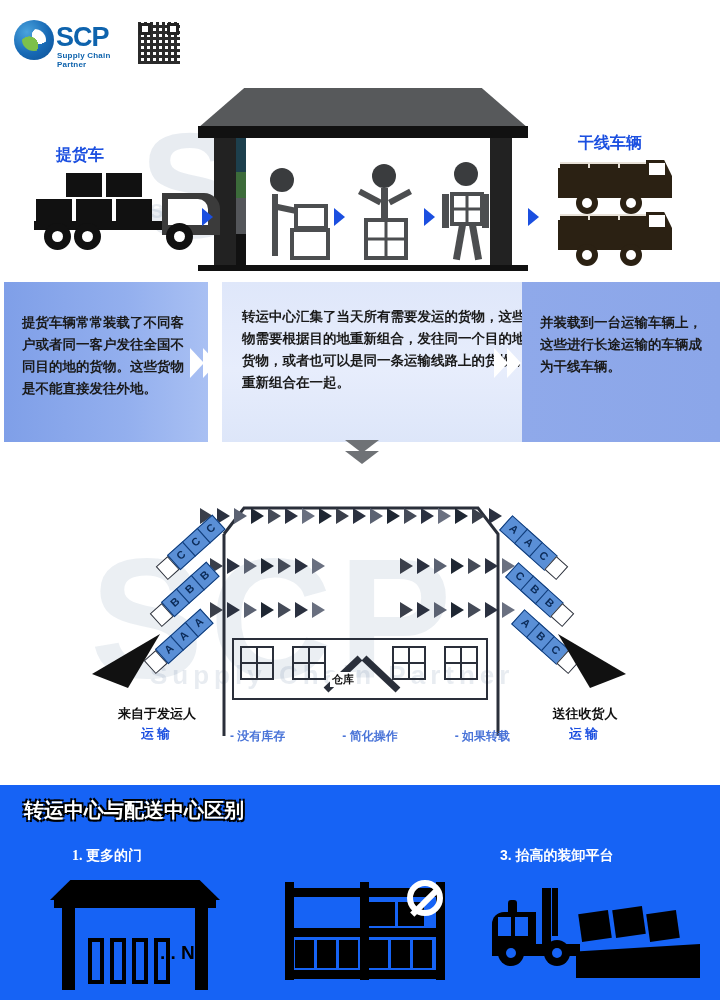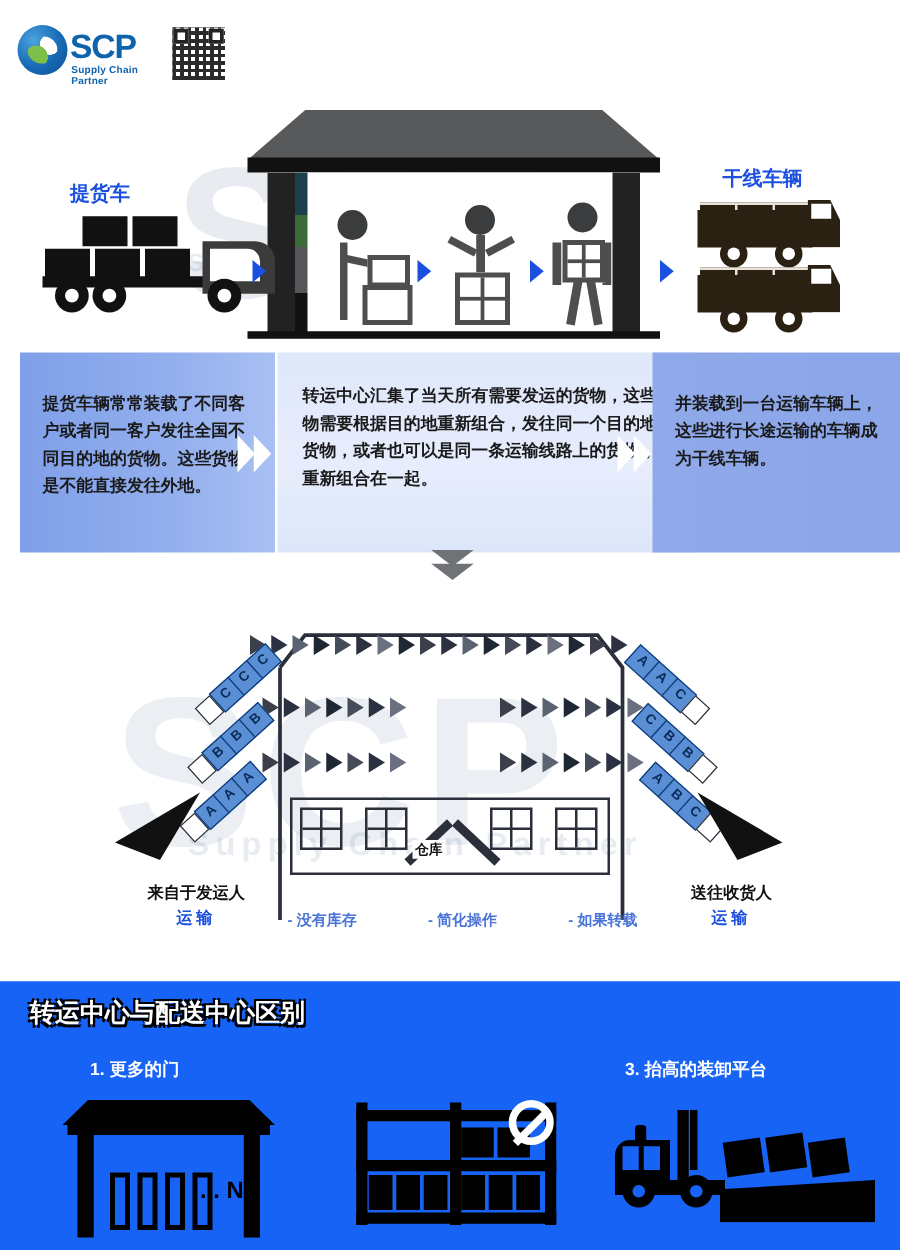--- a/index.html
+++ b/index.html
@@ -138,21 +138,21 @@
   .truckR .cabR{position:absolute;left:88px;top:0;width:26px;height:38px;background:#2b2113;
     clip-path:polygon(0 0,70% 0,100% 42%,100% 100%,0 100%);}
   .truckR .cabwin2{position:absolute;left:91px;top:3px;width:16px;height:12px;background:#fff;}
   .wheelB{position:absolute;width:22px;height:22px;border-radius:50%;background:#2b2113;}
   .wheelB:after{content:"";position:absolute;left:6px;top:6px;width:10px;height:10px;border-radius:50%;background:#fff;}
 
   
   .sec2{position:absolute;left:0;top:282px;width:720px;height:160px;z-index:3;}
   .panel{position:absolute;top:0;height:160px;box-sizing:border-box;
     font-size:13.5px;line-height:1.62;color:#1a1a1a;font-weight:bold;}
-  .p1{left:16px;width:204px;background:linear-gradient(90deg,#7f9fe8 0%,#93afee 60%,#a9c0f3 100%);}
+  .p1{left:4px;width:204px;background:linear-gradient(90deg,#7f9fe8 0%,#93afee 60%,#a9c0f3 100%);}
   .p2{left:222px;width:335px;background:linear-gradient(180deg,#dfe7fa 0%,#e7edfc 55%,#dde6f9 100%);}
   .p3{left:522px;width:198px;background:linear-gradient(90deg,#8fa9ea 0%,#8ba6e9 100%);}
   .ptext{position:absolute;left:18px;right:14px;top:30px;}
   .p2 .ptext{left:20px;right:16px;top:24px;}
   .p3 .ptext{left:18px;right:12px;top:30px;}
   .chev{position:absolute;top:66px;width:34px;height:30px;z-index:4;}
   .chev span{position:absolute;top:0;width:0;height:0;
     border-top:15px solid transparent;border-bottom:15px solid transparent;border-left:14px solid #fff;}
   .chev span:nth-child(1){left:0;}
   .chev span:nth-child(2){left:13px;}
@@ -216,21 +216,21 @@
 
   
   .sec4{position:absolute;left:0;top:785px;width:720px;height:215px;background:#1663f5;z-index:3;}
   .title4{
     position:absolute;left:24px;top:12px;font-size:20px;font-weight:bold;color:#fff;
     text-shadow:-1.8px -1.8px 0 #000,1.8px -1.8px 0 #000,-1.8px 1.8px 0 #000,1.8px 1.8px 0 #000;
   }
   .cols{position:absolute;left:0;top:62px;width:720px;height:150px;}
   .col{position:absolute;top:0;width:240px;}
   .col h4{margin:0;font-size:14px;font-weight:bold;color:#fff;text-align:left;}
-  .cA{left:72px;} .cB{left:290px;} .cC{left:500px;}
+  .cA{left:72px;font-family:Liberation Serif, serif;} .cB{left:290px;} .cC{left:500px;}
   .icons{position:absolute;left:0;top:95px;width:720px;height:120px;}
 
   
   .i1{position:absolute;left:40px;top:0;width:190px;height:110px;}
   .i1 .roof{position:absolute;left:10px;top:0;width:170px;height:20px;background:#000;
     clip-path:polygon(12% 0,88% 0,100% 100%,0 100%);}
   .i1 .lintel{position:absolute;left:14px;top:19px;width:162px;height:9px;background:#000;}
   .i1 .pil{position:absolute;top:28px;width:13px;height:82px;background:#000;}
   .i1 .doors{position:absolute;left:48px;top:58px;}
   .i1 .door{position:absolute;top:0;width:16px;height:46px;border:4px solid #000;box-sizing:border-box;background:transparent;}

